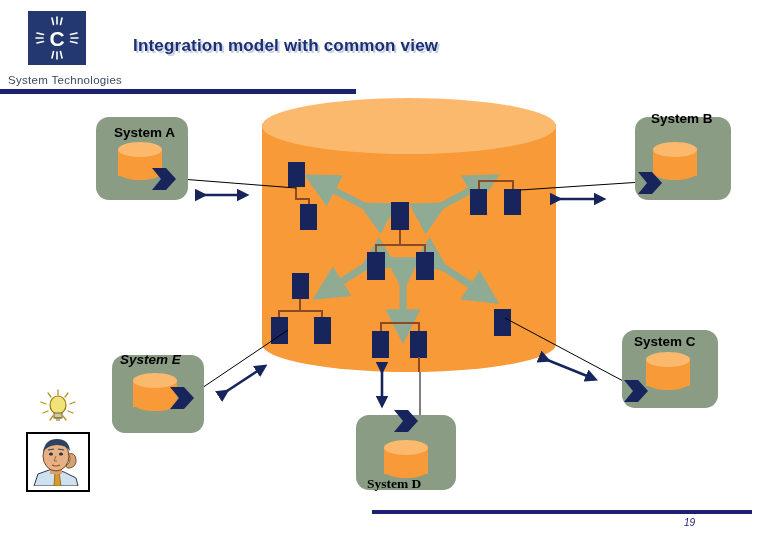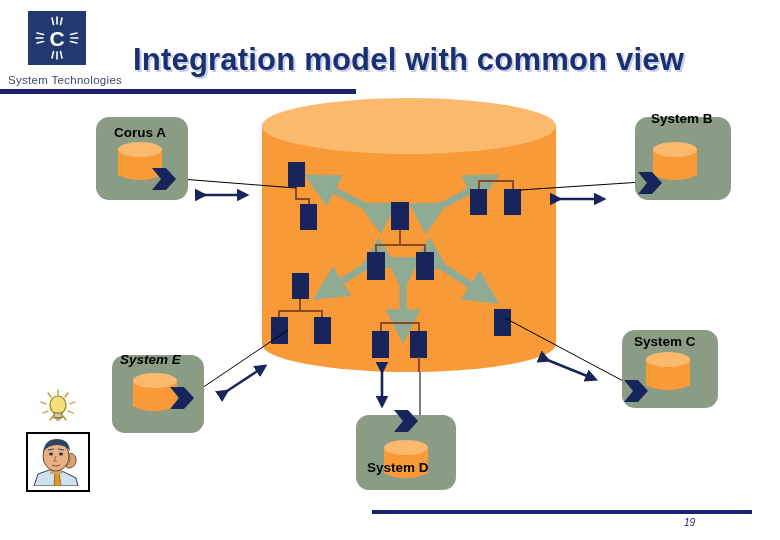--- a/index.html
+++ b/index.html
@@ -22,22 +22,22 @@
     color:#ffffff;font-weight:bold;font-size:21px;font-family:"Liberation Sans",sans-serif;
     letter-spacing:0;line-height:1;
   }
   .logo-svg{position:absolute;left:0;top:0;}
   .brand{
     position:absolute;left:8px;top:74px;
     font-size:11.5px;color:#3b4a63;letter-spacing:.3px;
     font-family:"Liberation Sans", sans-serif;
   }
   .title{
-    position:absolute;left:133px;top:42px;
-    font-size:31px;font-weight:bold;color:#1b2f73;
+    position:absolute;left:133px;top:36px;
+    font-size:17px;font-weight:bold;color:#1b2f73;
     font-family:"Liberation Sans", sans-serif;
     letter-spacing:.2px;
     text-shadow:2px 2px 0 #c7cfe4;
     white-space:nowrap;
   }
   .rule-top{
     position:absolute;left:0;top:89px;width:356px;height:5px;background:#1b2170;
   }
   .rule-bottom{
     position:absolute;left:372px;top:510px;width:380px;height:4px;background:#1b2170;
@@ -208,21 +208,21 @@
     <g stroke="#17255c" stroke-width="2.6" fill="none" marker-start="url(#nh)" marker-end="url(#nh)">
       <path d="M201,195 L243,195"></path>
       <path d="M556,199 L600,199"></path>
       <path d="M545,359 L592,378"></path>
       <path d="M382,368 L382,402"></path>
       <path d="M224,393 L262,368"></path>
     </g>
   </svg>
 
   <div class="sysbox" style="left:96px;top:117px;width:92px;height:83px;"></div>
-  <div class="syslabel" style="left:114px;top:125px;">Corus A</div>
+  <div class="syslabel" style="left:114px;top:125px;">System A</div>
   <div class="db" style="left:118px;top:142px;width:44px;height:38px;">
     <div class="db-body"></div>
       <div class="db-bot"></div>
       <div class="db-top"></div>
   </div>
   <svg style="position:absolute;left:150px;top:166px;" width="30" height="26">
     <path d="M2,2 L16,2 L26,13 L16,24 L2,24 L11,13 z" fill="#17255c"></path>
   </svg>
 
   <div class="sysbox" style="left:635px;top:117px;width:96px;height:83px;"></div>
@@ -249,21 +249,21 @@
 
   <div class="sysbox" style="left:356px;top:415px;width:100px;height:75px;"></div>
   <svg style="position:absolute;left:392px;top:408px;" width="30" height="26">
     <path d="M2,2 L16,2 L26,13 L16,24 L2,24 L11,13 z" fill="#17255c"></path>
   </svg>
   <div class="db" style="left:384px;top:440px;width:44px;height:38px;">
     <div class="db-body"></div>
       <div class="db-bot"></div>
       <div class="db-top"></div>
   </div>
-  <div class="syslabel" style="left:367px;top:460px;">System D</div>
+  <div class="syslabel" style="left:367px;top:476px;font-family:Liberation Serif, serif;">System D</div>
 
   <div class="sysbox" style="left:112px;top:355px;width:92px;height:78px;"></div>
   <div class="syslabel" style="left:120px;top:352px;font-style:italic;">System E</div>
   <div class="db" style="left:133px;top:373px;width:44px;height:38px;">
     <div class="db-body"></div>
       <div class="db-bot"></div>
       <div class="db-top"></div>
   </div>
   <svg style="position:absolute;left:168px;top:385px;" width="30" height="26">
     <path d="M2,2 L16,2 L26,13 L16,24 L2,24 L11,13 z" fill="#17255c"></path>

